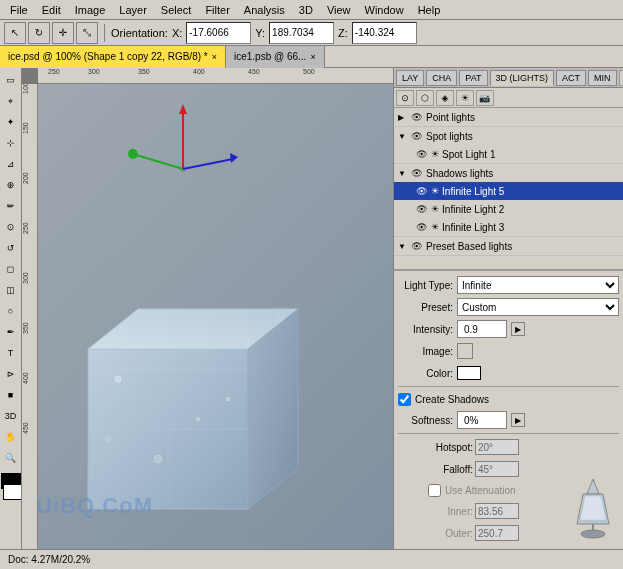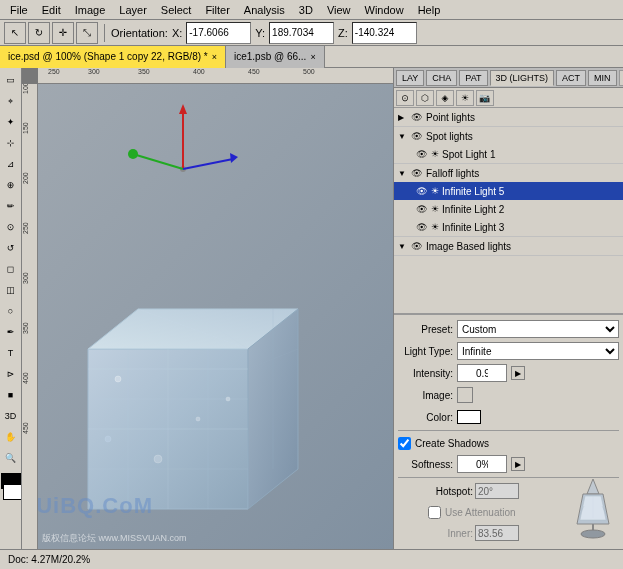--- a/index.html
+++ b/index.html
@@ -175,21 +175,21 @@
     }
     .setting-label {
       font-size: 10px; color: #000; text-align: right;
     }
     .setting-select {
       height: 18px; font-size: 10px; flex: 1;
       border: 1px solid #808080; background: #fff;
     }
     .setting-input {
       height: 18px; font-size: 10px; width: 50px;
-      border: 1px solid #808080; background: #fff; padding: 0 18px;
+      border: 1px solid #808080; background: #fff; padding: 0 6px;
     }
     .color-swatch {
       width: 24px; height: 14px; background: #fff;
       border: 1px solid #000; cursor: pointer;
     }
     .checkbox-row {
       display: flex; align-items: center; gap: 4px; height: 18px;
       margin-bottom: 2px;
     }
     .divider { height: 1px; background: #999; margin: 3px 0; }
@@ -399,21 +399,20 @@
           <line x1="65" y1="70" x2="65" y2="10" stroke="#cc2222" stroke-width="2"></line>
           <polygon points="65,5 61,15 69,15" fill="#cc2222"></polygon>
 
           <line x1="65" y1="70" x2="15" y2="55" stroke="#22aa22" stroke-width="2"></line>
           <circle cx="15" cy="55" r="5" fill="#22aa22"></circle>
 
           <line x1="65" y1="70" x2="115" y2="60" stroke="#2222cc" stroke-width="2"></line>
           <polygon points="120,58 112,54 113,64" fill="#2222cc"></polygon>
         </svg>
 
-        <div id="watermark">版权信息论坛 www.MISSVUAN.com</div>
 
         <div id="uibq">UiBQ.CoM</div>
       </div>
     </div>
   </div>
 
   <div id="right-panel">
 
     <div id="right-tabs">
       <div class="right-tab">LAY</div>
@@ -456,21 +455,21 @@
           <span class="eye-icon">👁</span>
           <span style="font-size:9px;">☀</span>
           <span>Spot Light 1</span>
         </div>
       </div>
 
       <div class="tree-group">
         <div class="tree-group-header">
           <span class="tree-expand">▼</span>
           <span class="eye-icon">👁</span>
-          <span>Falloff lights</span>
+          <span>Shadows lights</span>
         </div>
         <div class="tree-item selected">
           <span class="eye-icon">👁</span>
           <span style="font-size:9px;">☀</span>
           <span>Infinite Light 5</span>
         </div>
         <div class="tree-item">
           <span class="eye-icon">👁</span>
           <span style="font-size:9px;">☀</span>
           <span>Infinite Light 2</span>
@@ -479,42 +478,42 @@
           <span class="eye-icon">👁</span>
           <span style="font-size:9px;">☀</span>
           <span>Infinite Light 3</span>
         </div>
       </div>
 
       <div class="tree-group">
         <div class="tree-group-header">
           <span class="tree-expand">▼</span>
           <span class="eye-icon">👁</span>
-          <span>Image Based lights</span>
+          <span>Preset Based lights</span>
         </div>
       </div>
     </div>
 
     <div id="light-settings" style="position:relative;">
+
+      <div class="setting-row">
+        <span class="setting-label" style="width:55px;">Light Type:</span>
+        <select class="setting-select">
+          <option>Infinite</option>
+        </select>
+      </div>
 
       <div class="setting-row">
         <span class="setting-label" style="width:55px;">Preset:</span>
         <select class="setting-select">
           <option>Custom</option>
         </select>
       </div>
 
       <div class="setting-row">
-        <span class="setting-label" style="width:55px;">Light Type:</span>
-        <select class="setting-select">
-          <option>Infinite</option>
-        </select>
-      </div>
-
-      <div class="setting-row">
         <span class="setting-label" style="width:55px;">Intensity:</span>
         <input class="setting-input" type="text" value="0.9" style="">
         <button class="small-btn">▶</button>
       </div>
 
       <div class="setting-row">
         <span class="setting-label" style="width:55px;">Image:</span>
         <div style="width:16px;height:16px;border:1px solid #808080;background:#d4d0c8;cursor:pointer;"></div>
       </div>
 
@@ -534,31 +533,39 @@
         <input class="setting-input" type="text" value="0%" style="">
         <button class="small-btn">▶</button>
       </div>
       <div class="divider"></div>
 
       <div class="setting-row-right">
         <span class="setting-label" style="width:45px;">Hotspot:</span>
         <input class="small-input" type="text" value="20°" style="">
       </div>
 
+      <div class="setting-row-right">
+        <span class="setting-label" style="width:45px;">Falloff:</span>
+        <input class="small-input" type="text" value="45°" style="">
+      </div>
 
       <div class="checkbox-row" style="padding-left:30px;">
         <input type="checkbox" id="cb-att" style="">
         <label for="cb-att" style="font-size:10px;color:#888;">Use Attenuation</label>
       </div>
 
       <div class="setting-row-right">
         <span class="setting-label" style="width:45px;color:#888;">Inner:</span>
         <input class="small-input" type="text" value="83.56" style="">
       </div>
 
+      <div class="setting-row-right">
+        <span class="setting-label" style="width:45px;color:#888;">Outer:</span>
+        <input class="small-input" type="text" value="250.7" style="">
+      </div>
 
       <svg id="lamp-illustration" style="position:absolute;right:6px;bottom:10px;width:48px;height:65px;" viewBox="0 0 48 65">
 
         <polygon points="24,5 18,20 30,20" fill="#c0c8d0" stroke="#888" stroke-width="1"></polygon>
 
         <polygon points="14,20 34,20 40,50 8,50" fill="#b8c4d0" stroke="#888" stroke-width="1"></polygon>
 
         <polygon points="16,22 32,22 37,46 11,46" fill="#e8f0f8" stroke="#aab8c4" stroke-width="0.5" opacity="0.7"></polygon>
 
         <line x1="24" y1="50" x2="24" y2="58" stroke="#888" stroke-width="2"></line>

